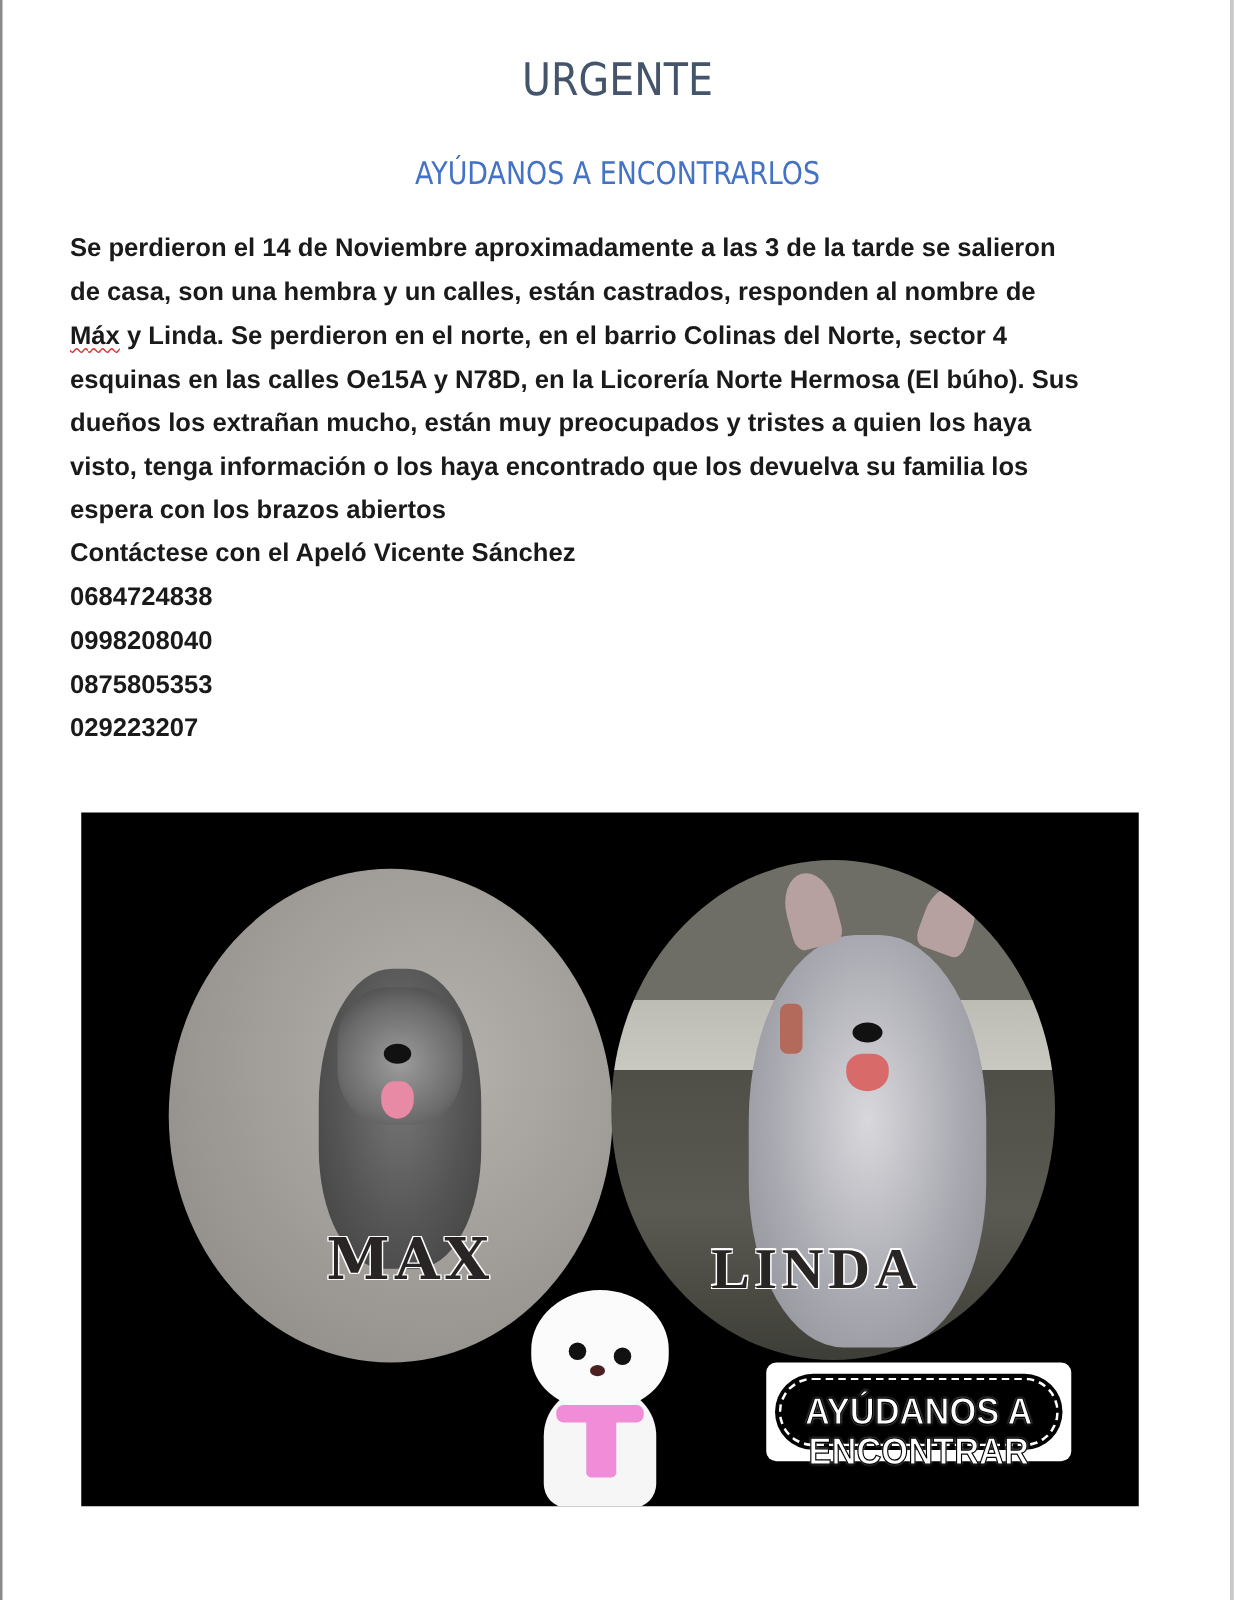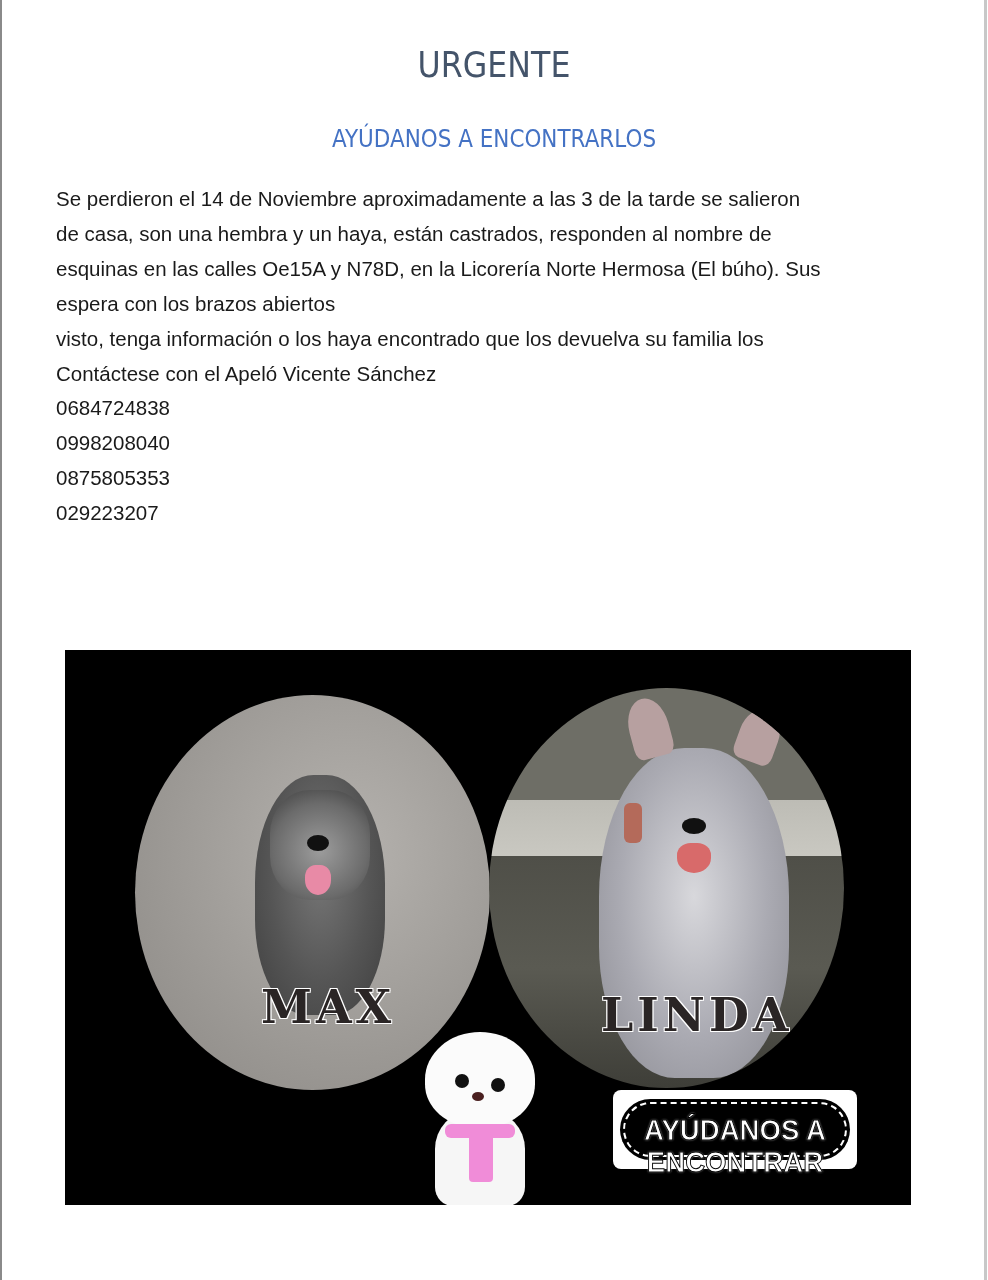--- a/index.html
+++ b/index.html
@@ -16,21 +16,21 @@
     }
     .subtitle {
       position: absolute; left: 0; width: 988px; top: 124px; text-align: center;
       font-family: "DejaVu Sans", sans-serif; font-size: 25px; color: #4472c4;
       transform: scaleX(0.86); transform-origin: center;
     }
     .body-text {
       position: absolute; left: 56px; top: 182px; width: 900px;
       font-size: 20.5px; line-height: 34.9px; color: #1a1a1a;
     }
-    .body-text .line { white-space: nowrap; display: block; }
+    .body-text .line { white-space: nowrap; display: block; font-weight: bold; }
     .squiggle { text-decoration: underline wavy #d33; text-decoration-thickness: 1px; text-underline-offset: 3px; }
     .poster {
       position: absolute; left: 65px; top: 650px; width: 846px; height: 555px; background: #000;
       overflow: hidden;
     }
     .photo-circle {
       position: absolute; border-radius: 50%; overflow: hidden;
     }
     .photo-max {
       left: 70px; top: 45px; width: 355px; height: 395px;
@@ -52,21 +52,21 @@
     .linda-ear-r { position:absolute; left: 250px; top: 20px; width: 40px; height: 55px; background: #b7a0a0; border-radius: 50% 50% 20% 20%; transform: rotate(20deg); }
     .linda-nose { position:absolute; left: 193px; top: 130px; width: 24px; height: 16px; background: #111; border-radius: 50%; }
     .linda-tongue { position:absolute; left: 188px; top: 155px; width: 34px; height: 30px; background: #d86a6a; border-radius: 40% 40% 50% 50%; }
     .linda-collar { position:absolute; left: 135px; top: 115px; width: 18px; height: 40px; background: #b46a5a; border-radius: 6px; }
     .dog-name {
       position: absolute; font-family: "DejaVu Serif", serif; font-weight: bold; font-size: 46px;
       color: #2a2525; letter-spacing: 4px;
       text-shadow: 1px 1px 0 #fff, -1px -1px 0 #fff, 1px -1px 0 #fff, -1px 1px 0 #fff;
     }
     .name-max { left: 196px; top: 330px; }
-    .name-linda { left: 536px; top: 338px; }
+    .name-linda { left: 504px; top: 338px; font-family: Liberation Serif, serif; }
     .puppy {
       position: absolute; left: 352px; top: 376px; width: 125px; height: 180px;
     }
     .puppy-head { position:absolute; left: 8px; top: 6px; width: 110px; height: 95px; background: #fbfbfb; border-radius: 50% 50% 45% 45%; }
     .puppy-body { position:absolute; left: 18px; top: 85px; width: 90px; height: 95px; background: #f6f6f6; border-radius: 40% 40% 20% 20%; }
     .puppy-eye { position:absolute; width: 14px; height: 14px; background: #111; border-radius: 50%; }
     .puppy-eye.l { left: 38px; top: 48px; }
     .puppy-eye.r { left: 74px; top: 52px; }
     .puppy-nose { position:absolute; left: 55px; top: 66px; width: 12px; height: 9px; background: #4a2020; border-radius: 50%; }
     .puppy-bow { position:absolute; left: 28px; top: 98px; width: 70px; height: 14px; background: #f08cd8; border-radius: 6px; }
@@ -92,24 +92,26 @@
 <body>
 
 <div class="page-border-left"></div>
 <div class="page-border-right"></div>
 
 <div class="title">URGENTE</div>
 <div class="subtitle">AYÚDANOS A ENCONTRARLOS</div>
 
 <div class="body-text">
   <span class="line">Se perdieron el 14 de Noviembre aproximadamente a las 3 de la tarde se salieron</span>
-  <span class="line">de casa, son una hembra y un haya, están castrados, responden al nombre de</span>
+  <span class="line">de casa, son una hembra y un calles, están castrados, responden al nombre de</span>
+  <span class="line"><span class="squiggle">Máx</span> <span>y Linda. Se perdieron en el norte, en el barrio Colinas del Norte, sector 4</span></span>
   <span class="line">esquinas en las calles Oe15A y N78D, en la Licorería Norte Hermosa (El búho). Sus</span>
+  <span class="line">dueños los extrañan mucho, están muy preocupados y tristes a quien los haya</span>
+  <span class="line">visto, tenga información o los haya encontrado que los devuelva su familia los</span>
   <span class="line">espera con los brazos abiertos</span>
-  <span class="line">visto, tenga información o los haya encontrado que los devuelva su familia los</span>
   <span class="line">Contáctese con el Apeló Vicente Sánchez</span>
   <span class="line">0684724838</span>
   <span class="line">0998208040</span>
   <span class="line">0875805353</span>
   <span class="line">029223207</span>
 </div>
 
 <div class="poster">
   <div class="photo-circle photo-max">
     <div class="dog max-dog-body"></div>

